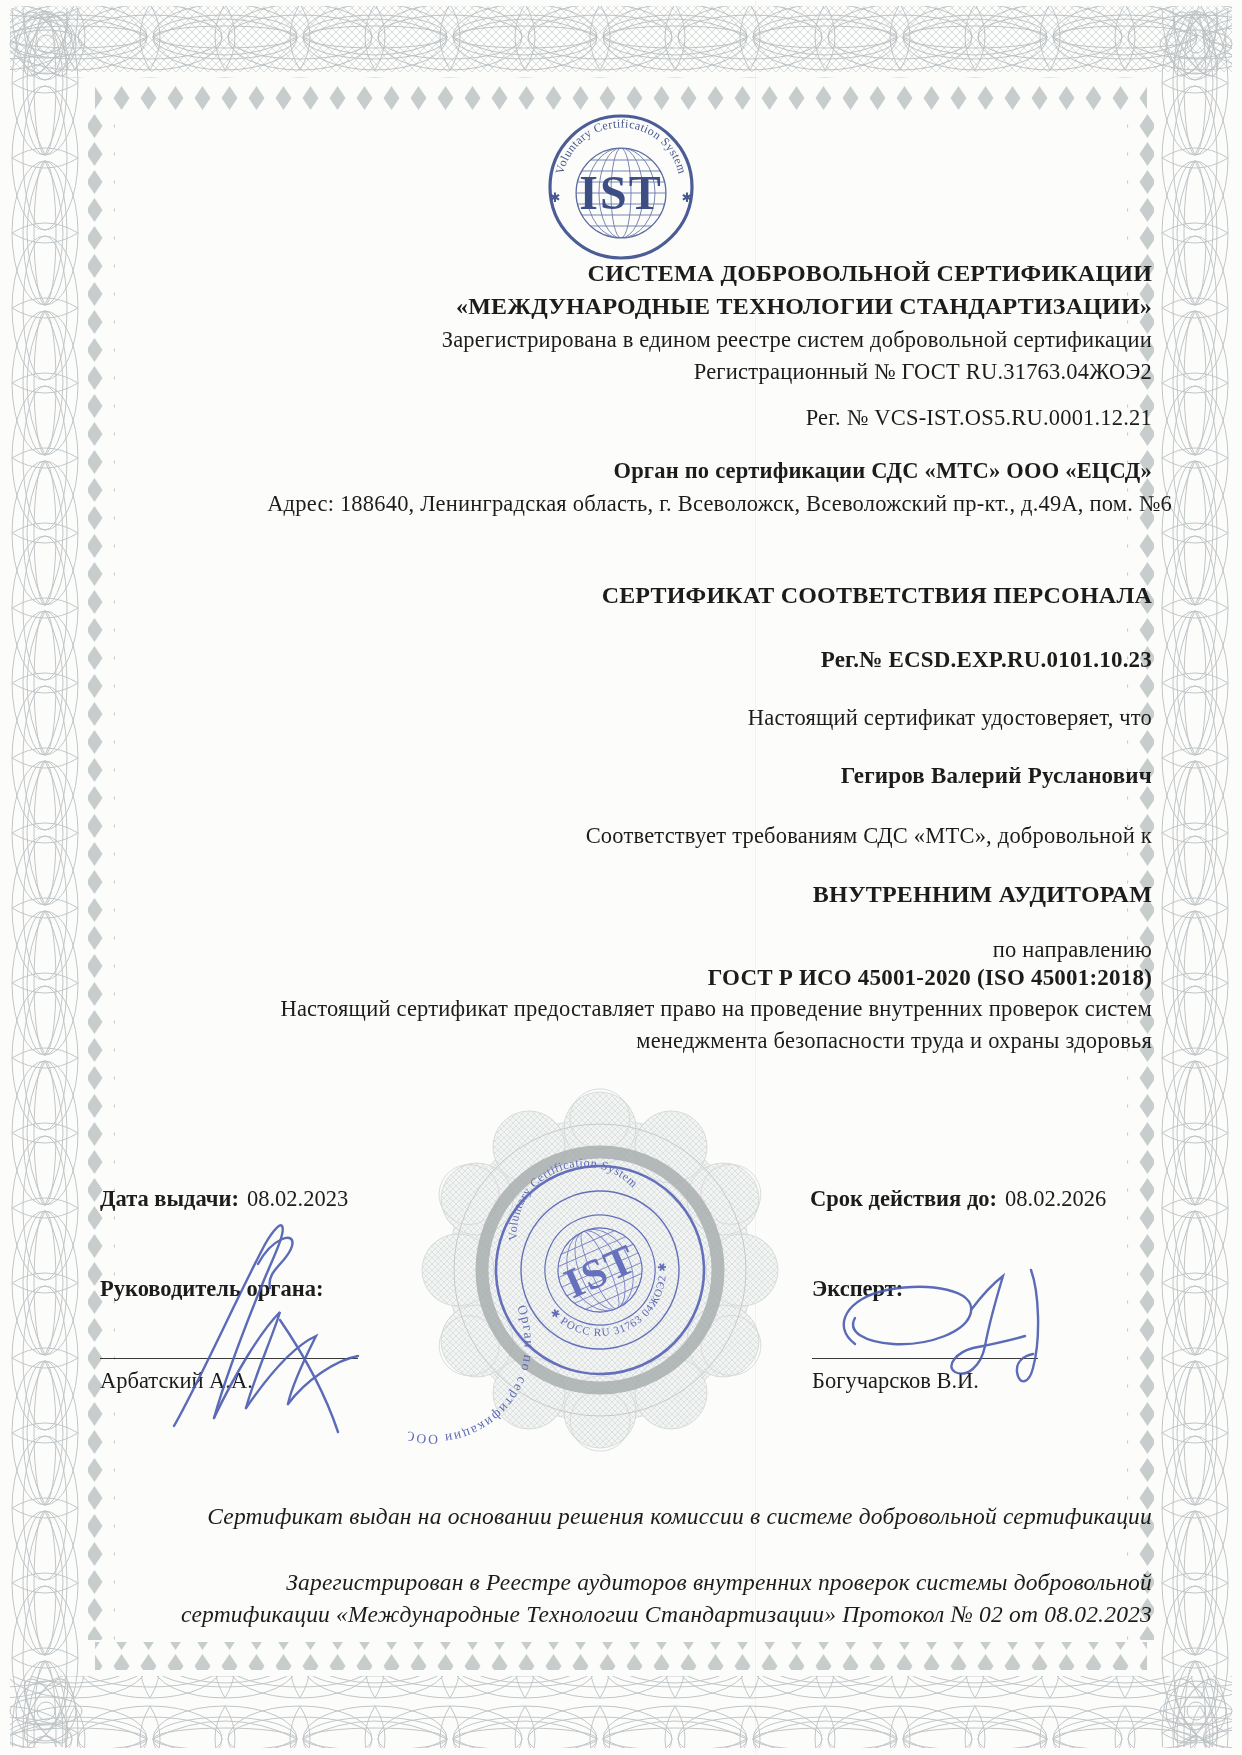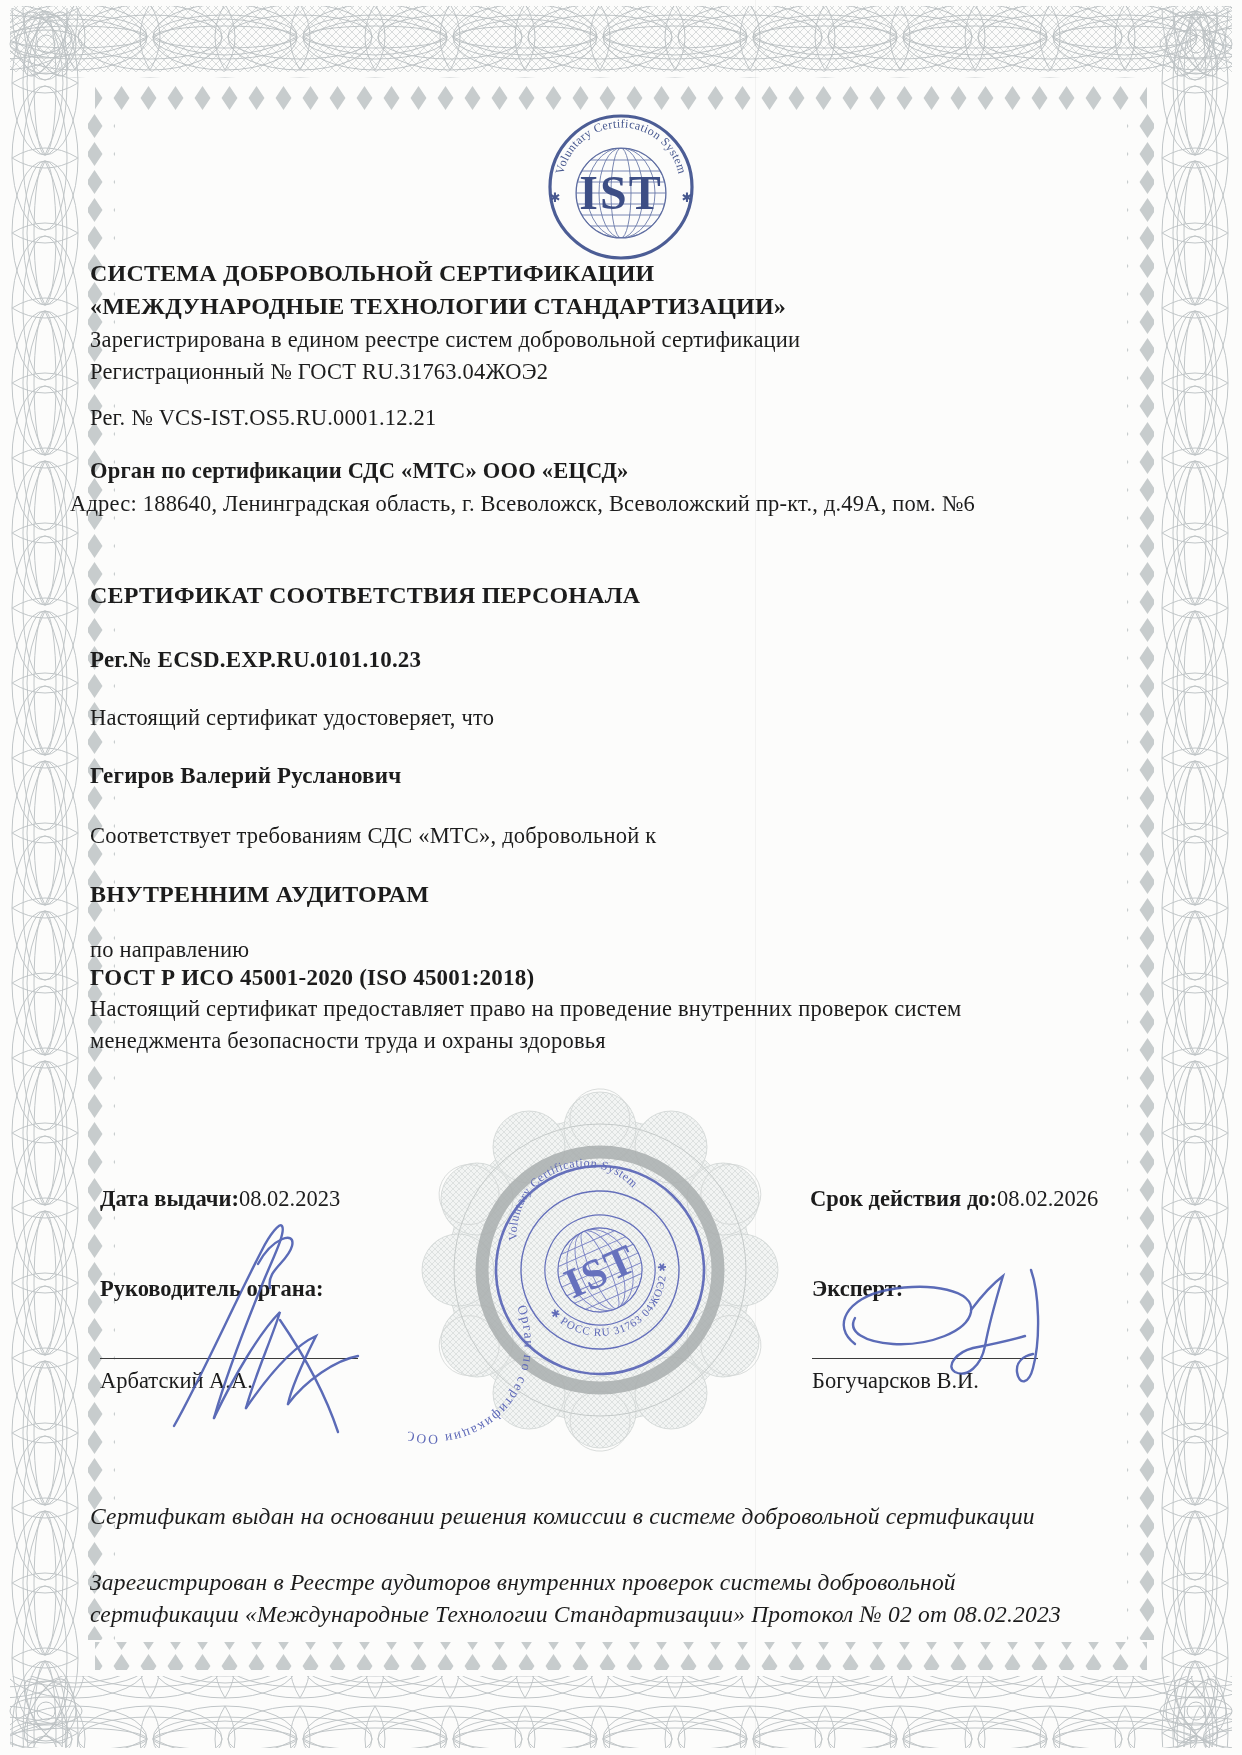--- a/index.html
+++ b/index.html
@@ -8,31 +8,31 @@
     width:1242px;height:1755px;
     margin:0 auto;
     background:#fcfcfb;
     overflow:hidden;
     font-family:"Liberation Serif","DejaVu Serif",serif;
     color:#1c1c1c;
   }
   .border-layer{position:absolute;left:0;top:0;z-index:0;}
   .fold-line{position:absolute;top:0;bottom:0;left:755px;width:1px;background:rgba(60,60,60,0.05);z-index:1;}
   .content{position:absolute;inset:0;z-index:2;}
-  .ln{position:absolute;left:90px;right:90px;text-align:left;font-size:22.5px;letter-spacing:.2px;line-height:1.25;}
+  .ln{position:absolute;left:90px;right:90px;text-align:right;font-size:22.5px;letter-spacing:.2px;line-height:1.25;}
   .b{font-weight:bold;}
   .big{font-size:24px;}
   .md{font-size:23px;}
   .it{font-style:italic;font-size:23.5px;}
   .logo-wrap{position:absolute;left:546px;top:112px;width:150px;height:150px;}
   .stamp-wrap{position:absolute;left:408px;top:1078px;width:384px;height:384px;}
   .sig{position:absolute;pointer-events:none;}
   .col-item{position:absolute;font-size:22.5px;}
   .sign-line{position:absolute;border-top:1.6px solid #3a3a3a;height:0;}
-  .val{font-weight:normal;}
+  .val{margin-left:8px;font-weight:normal;}
   text{font-family:"Liberation Serif","DejaVu Serif",serif;}
   .arc-sans{font-family:"Liberation Serif","DejaVu Serif",serif;}
 </style>
 </head>
 <body>
 
 <div class="page">
 
   <svg class="border-layer" width="1242" height="1755" viewBox="0 0 1242 1755" aria-hidden="true">
     <defs>
@@ -128,21 +128,21 @@
       </svg>
     </div>
 
     <div class="ln b big" style="top:258px">СИСТЕМА ДОБРОВОЛЬНОЙ СЕРТИФИКАЦИИ</div>
     <div class="ln b big" style="top:291px">«МЕЖДУНАРОДНЫЕ ТЕХНОЛОГИИ СТАНДАРТИЗАЦИИ»</div>
     <div class="ln" style="top:326px">Зарегистрирована в едином реестре систем добровольной сертификации</div>
     <div class="ln" style="top:358px">Регистрационный № ГОСТ RU.31763.04ЖОЭ2</div>
 
     <div class="ln" style="top:404px">Рег. № VCS-IST.OS5.RU.0001.12.21</div>
     <div class="ln b" style="top:457px">Орган по сертификации СДС «МТС» ООО «ЕЦСД»</div>
-    <div class="ln" style="top:490px;left:70px;right:84px">Адрес: 188640, Ленинградская область, г. Всеволожск, Всеволожский пр-кт., д.49А, пом. №6</div>
+    <div class="ln" style="top:490px;left:70px;right:70px">Адрес: 188640, Ленинградская область, г. Всеволожск, Всеволожский пр-кт., д.49А, пом. №6</div>
 
     <div class="ln b big" style="top:580px">СЕРТИФИКАТ СООТВЕТСТВИЯ ПЕРСОНАЛА</div>
     <div class="ln b md" style="top:646px">Рег.№ ECSD.EXP.RU.0101.10.23</div>
     <div class="ln" style="top:704px">Настоящий сертификат удостоверяет, что</div>
     <div class="ln b md" style="top:762px">Гегиров Валерий Русланович</div>
     <div class="ln" style="top:822px">Соответствует требованиям СДС «МТС», добровольной к</div>
     <div class="ln b big" style="top:879px">ВНУТРЕННИМ АУДИТОРАМ</div>
     <div class="ln" style="top:936px">по направлению</div>
     <div class="ln b md" style="top:964px">ГОСТ Р ИСО 45001-2020 (ISO 45001:2018)</div>
     <div class="ln" style="top:995px">Настоящий сертификат предоставляет право на проведение внутренних проверок систем</div>

